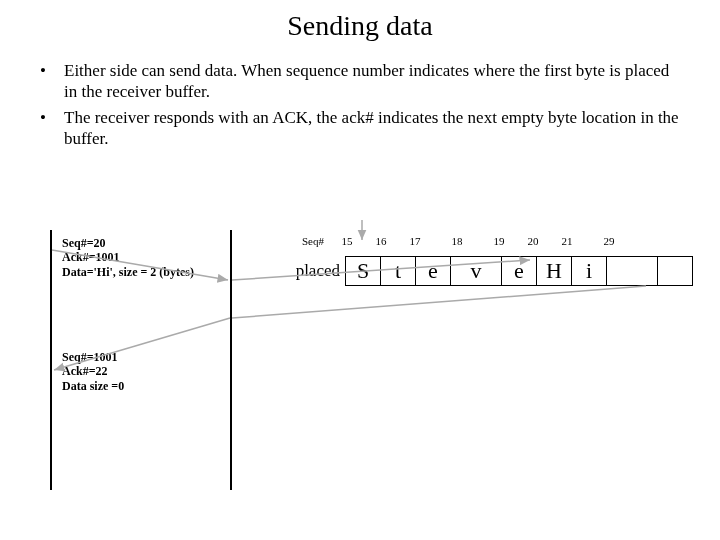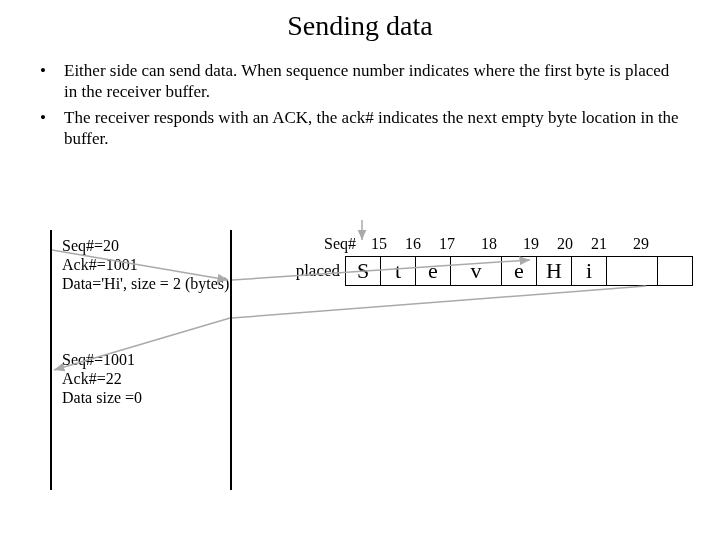--- a/index.html
+++ b/index.html
@@ -51,35 +51,36 @@
   }
   .vline {
     position: absolute;
     width: 2px;
     background: #000;
   }
   .vline.left  { left: 0;   top: 0; height: 260px; }
   .vline.right { left: 180px; top: 0; height: 260px; }
   .pkt-label {
     position: absolute;
-    font-size: 16px;
+    font-size: 12px;
     line-height: 1.2;
     white-space: nowrap;
+    font-weight: bold;
   }
   .syn-note {
     position: absolute;
     top: 200px;
     left: 370px;
     font-size: 17px;
   }
   .seqrow {
     position: absolute;
     top: 235px;
-    left: 308px;
-    font-size: 16px;
+    left: 276px;
+    font-size: 11px;
     display: flex;
     align-items: center;
   }
   .seqrow .lbl {
     width: 48px;
     text-align: right;
     padding-right: 6px;
   }
   .seqrow .num {
     width: 34px;

